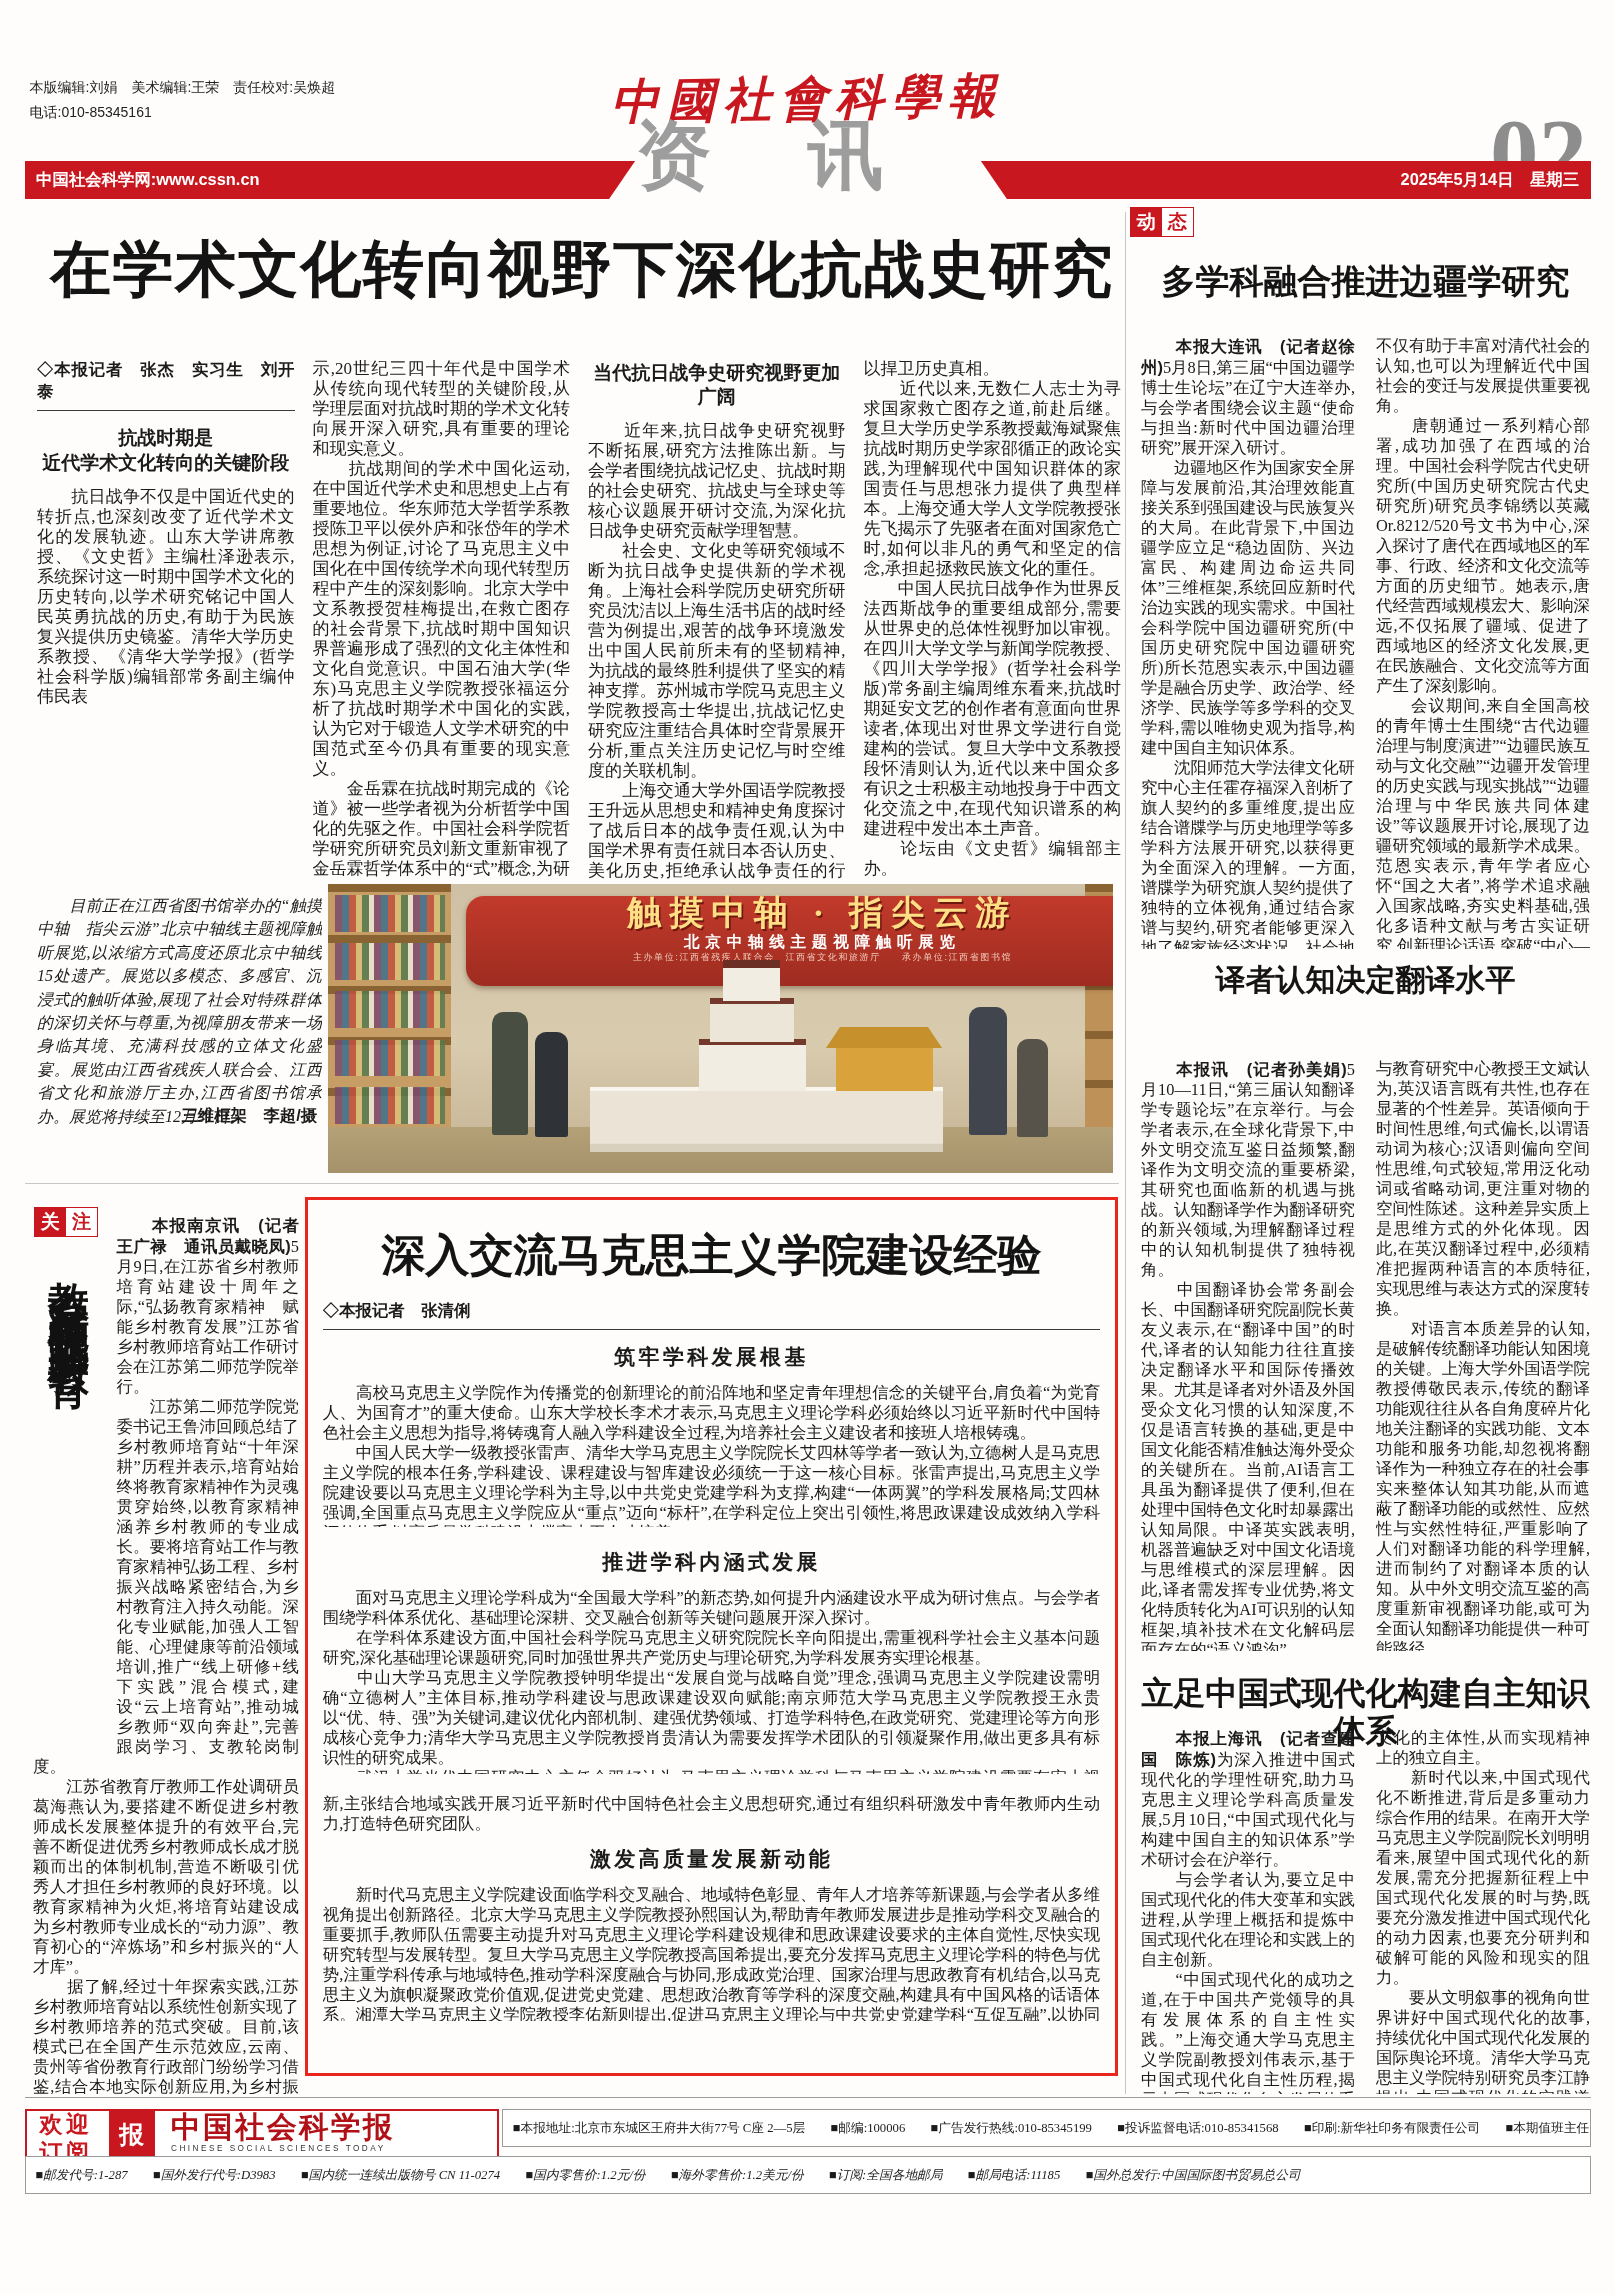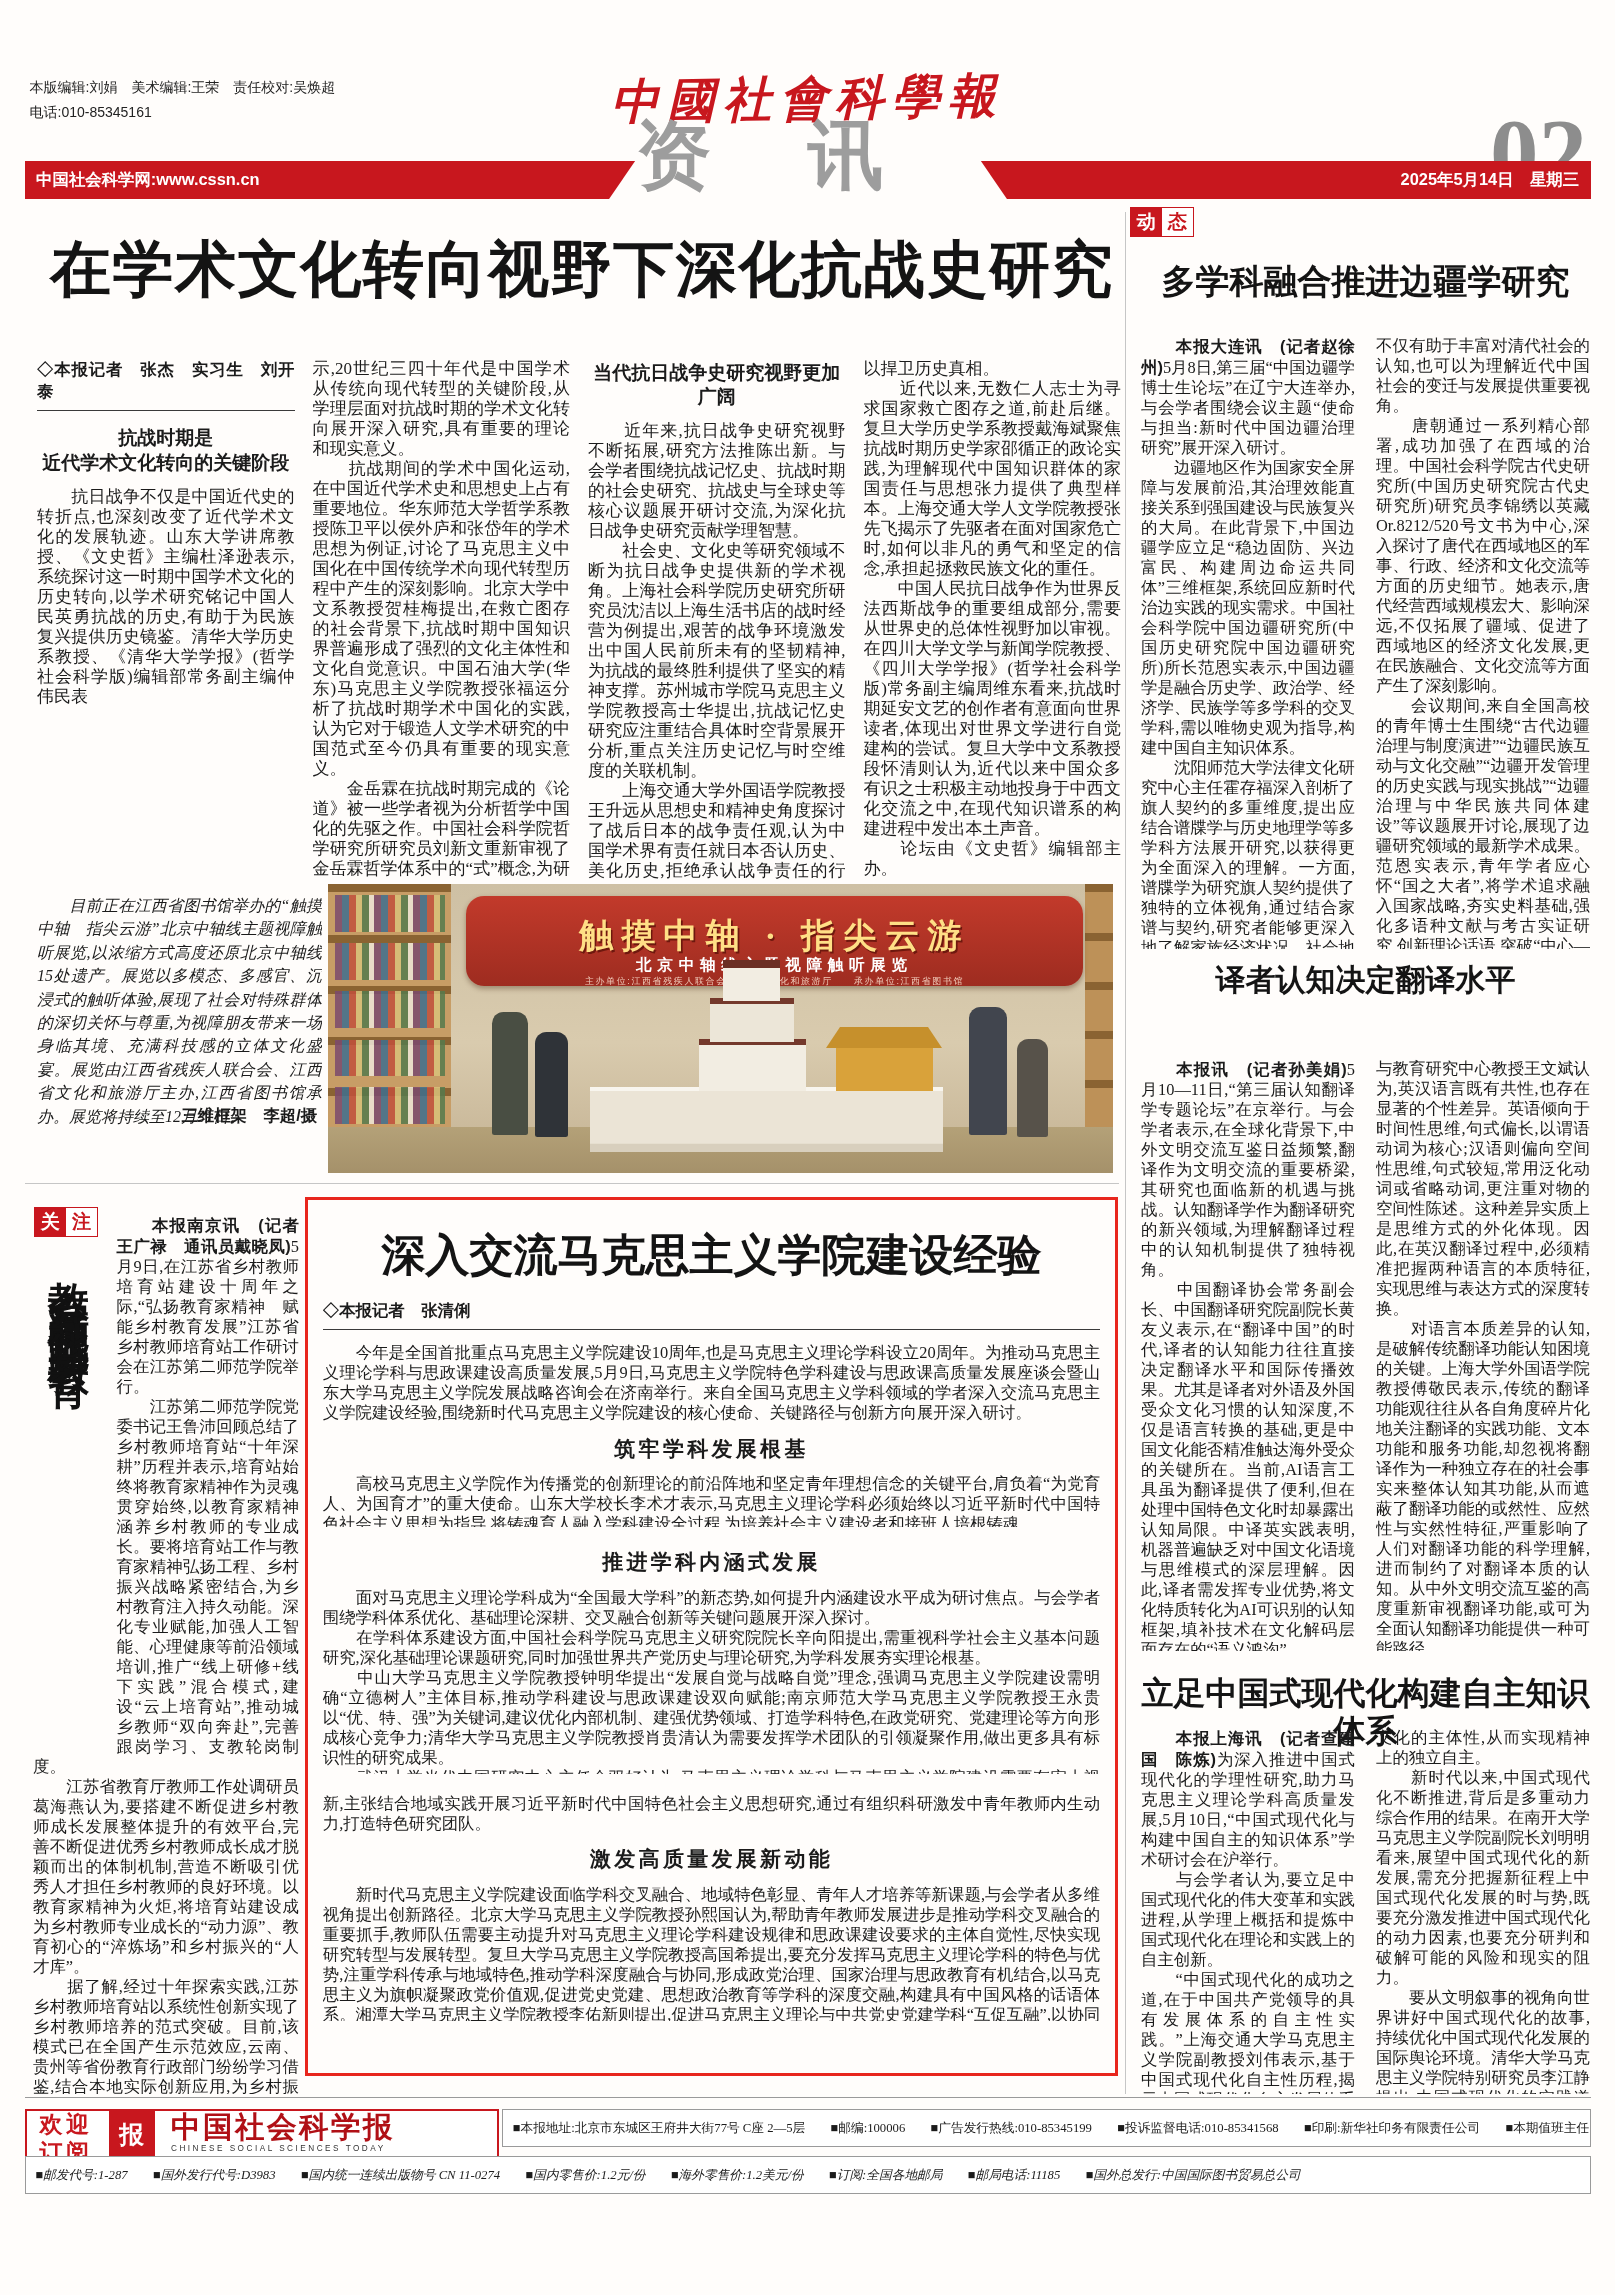--- a/index.html
+++ b/index.html
@@ -53,21 +53,21 @@
   .ph-shelf{position:absolute;left:0;top:0;width:123px;height:100%;
             background:repeating-linear-gradient(180deg,#8a6332 0 8.2px,#c79d66 8.2px 51px);}
   .ph-books{position:absolute;left:6.6px;top:0;width:110px;height:100%;opacity:.85;
             background:repeating-linear-gradient(90deg,#7b4a6e 0 7.4px,#3f6f8e 7.4px 14px,#c2513c 14px 21px,#d9c27a 21px 27px,#567a4d 27px 34px,#efe8da 34px 39px);
             mask:repeating-linear-gradient(180deg,transparent 0 11.5px,#000 11.5px 48px);
             -webkit-mask:repeating-linear-gradient(180deg,transparent 0 11.5px,#000 11.5px 48px);}
   .ph-shelf2{position:absolute;right:0;top:0;width:28px;height:100%;
              background:repeating-linear-gradient(180deg,#8a6332 0 8.2px,#bd9158 8.2px 49px);}
   .ph-banner{position:absolute;left:138px;top:11.5px;width:617px;height:90px;border-radius:18px;
              background:linear-gradient(180deg,#c23a2b,#9e2c20);display:flex;flex-direction:column;
-             align-items:center;justify-content:flex-end;gap:4.1px;box-shadow:0 2.5px 4.9px rgba(60,30,10,.35);}
+             align-items:center;justify-content:flex-start;gap:4.1px;box-shadow:0 2.5px 4.9px rgba(60,30,10,.35);padding-left:48px;}
   .ph-banner-title{font:900 34px/1 "Liberation Serif",serif;color:#ffdf86;letter-spacing:8.2px;
                    text-shadow:1.6px 1.6px 0 #6e180e;}
   .ph-banner-sub{font:bold 15.6px/1 "Liberation Sans",sans-serif;color:#fff;letter-spacing:5.7px;}
   .ph-banner-org{font:9px/1 "Liberation Sans",sans-serif;color:#f2cdbc;letter-spacing:1.6px;}
   .ph-floor{position:absolute;left:0;bottom:0;width:100%;height:46px;background:linear-gradient(180deg,#b4a178,#a5916a);}
   .ph-platform{position:absolute;left:262px;bottom:21px;width:353px;height:61px;background:#ebe4d6;
                border-top:4.1px solid #f8f5ee;box-shadow:inset 0 -8.2px 0 #d8cfbd;}
   .ph-tower-b1{position:absolute;left:371px;bottom:82px;width:107px;height:46px;background:#f2ede2;border-top:6.6px solid #74392c;}
   .ph-tower-b2{position:absolute;left:382px;bottom:131px;width:84px;height:38px;background:#ece6d8;border-top:6.6px solid #74392c;}
   .ph-tower-b3{position:absolute;left:395px;bottom:172px;width:57px;height:33px;background:#f2ede2;border-top:8.2px solid #6b2f24;}
@@ -238,21 +238,20 @@
 　　江苏第二师范学院党委书记王鲁沛回顾总结了乡村教师培育站“十年深耕”历程并表示,培育站始终将教育家精神作为灵魂贯穿始终,以教育家精神涵养乡村教师的专业成长。要将培育站工作与教育家精神弘扬工程、乡村振兴战略紧密结合,为乡村教育注入持久动能。深化专业赋能,加强人工智能、心理健康等前沿领域培训,推广“线上研修+线下实践”混合模式,建设“云上培育站”,推动城乡教师“双向奔赴”,完善跟岗学习、支教轮岗制度。
 　　江苏省教育厅教师工作处调研员葛海燕认为,要搭建不断促进乡村教师成长发展整体提升的有效平台,完善不断促进优秀乡村教师成长成才脱颖而出的体制机制,营造不断吸引优秀人才担任乡村教师的良好环境。以教育家精神为火炬,将培育站建设成为乡村教师专业成长的“动力源”、教育初心的“淬炼场”和乡村振兴的“人才库”。
 　　据了解,经过十年探索实践,江苏乡村教师培育站以系统性创新实现了乡村教师培养的范式突破。目前,该模式已在全国产生示范效应,云南、贵州等省份教育行政部门纷纷学习借鉴,结合本地实际创新应用,为乡村振兴战略下的教师队伍建设提供了宝贵的“江苏经验”。会上,来自江苏省13个市的代表介绍了各市在乡村教师培育方面的实践情况。</span>
   </div>
 
   <div class="marx">
     <div class="marx-title">深入交流马克思主义学院建设经验</div>
     <div class="marx-cols">
       <div class="mcol jus">
         <span class="byline">◇本报记者　张清俐</span>
-        <span class="pre">　　今年是全国首批重点马克思主义学院建设10周年,也是马克思主义理论学科设立20周年。为推动马克思主义理论学科与思政课建设高质量发展,5月9日,马克思主义学院特色学科建设与思政课高质量发展座谈会暨山东大学马克思主义学院发展战略咨询会在济南举行。来自全国马克思主义学科领域的学者深入交流马克思主义学院建设经验,围绕新时代马克思主义学院建设的核心使命、关键路径与创新方向展开深入研讨。</span>
         <div class="msub">筑牢学科发展根基</div>
         <span class="pre">　　高校马克思主义学院作为传播党的创新理论的前沿阵地和坚定青年理想信念的关键平台,肩负着“为党育人、为国育才”的重大使命。山东大学校长李术才表示,马克思主义理论学科必须始终以习近平新时代中国特色社会主义思想为指导,将铸魂育人融入学科建设全过程,为培养社会主义建设者和接班人培根铸魂。
 　　中国人民大学一级教授张雷声、清华大学马克思主义学院院长艾四林等学者一致认为,立德树人是马克思主义学院的根本任务,学科建设、课程建设与智库建设必须统一于这一核心目标。张雷声提出,马克思主义学院建设要以马克思主义理论学科为主导,以中共党史党建学科为支撑,构建“一体两翼”的学科发展格局;艾四林强调,全国重点马克思主义学院应从“重点”迈向“标杆”,在学科定位上突出引领性,将思政课建设成效纳入学科评估体系,以高质量学科建设支撑高水平人才培养。
 　　北京师范大学马克思主义学院教授王树荫建议,马克思主义理论与中共党史党建学科作为马克思主义学院的两大</span>
       </div>
       <div class="mcol jus">
         <div class="msub" style="margin-top:1.6px;">推进学科内涵式发展</div>
         <span class="pre">　　面对马克思主义理论学科成为“全国最大学科”的新态势,如何提升内涵建设水平成为研讨焦点。与会学者围绕学科体系优化、基础理论深耕、交叉融合创新等关键问题展开深入探讨。
 　　在学科体系建设方面,中国社会科学院马克思主义研究院院长辛向阳提出,需重视科学社会主义基本问题研究,深化基础理论课题研究,同时加强世界共产党历史与理论研究,为学科发展夯实理论根基。
 　　中山大学马克思主义学院教授钟明华提出“发展自觉与战略自觉”理念,强调马克思主义学院建设需明确“立德树人”主体目标,推动学科建设与思政课建设双向赋能;南京师范大学马克思主义学院教授王永贵以“优、特、强”为关键词,建议优化内部机制、建强优势领域、打造学科特色,在政党研究、党建理论等方向形成核心竞争力;清华大学马克思主义学院教授肖贵清认为需要发挥学术团队的引领凝聚作用,做出更多具有标识性的研究成果。

